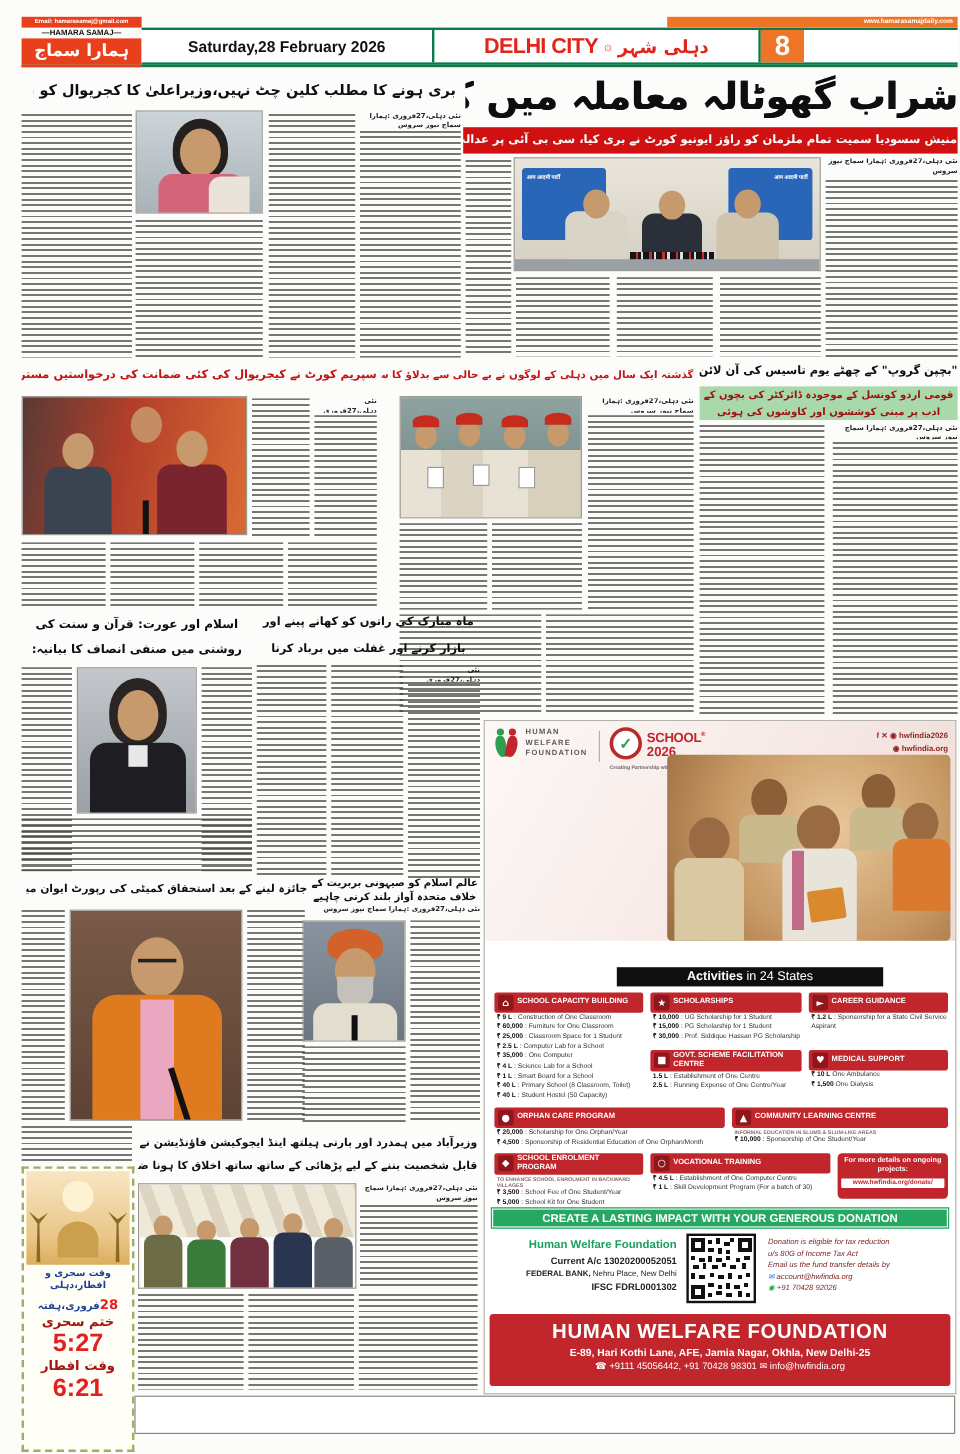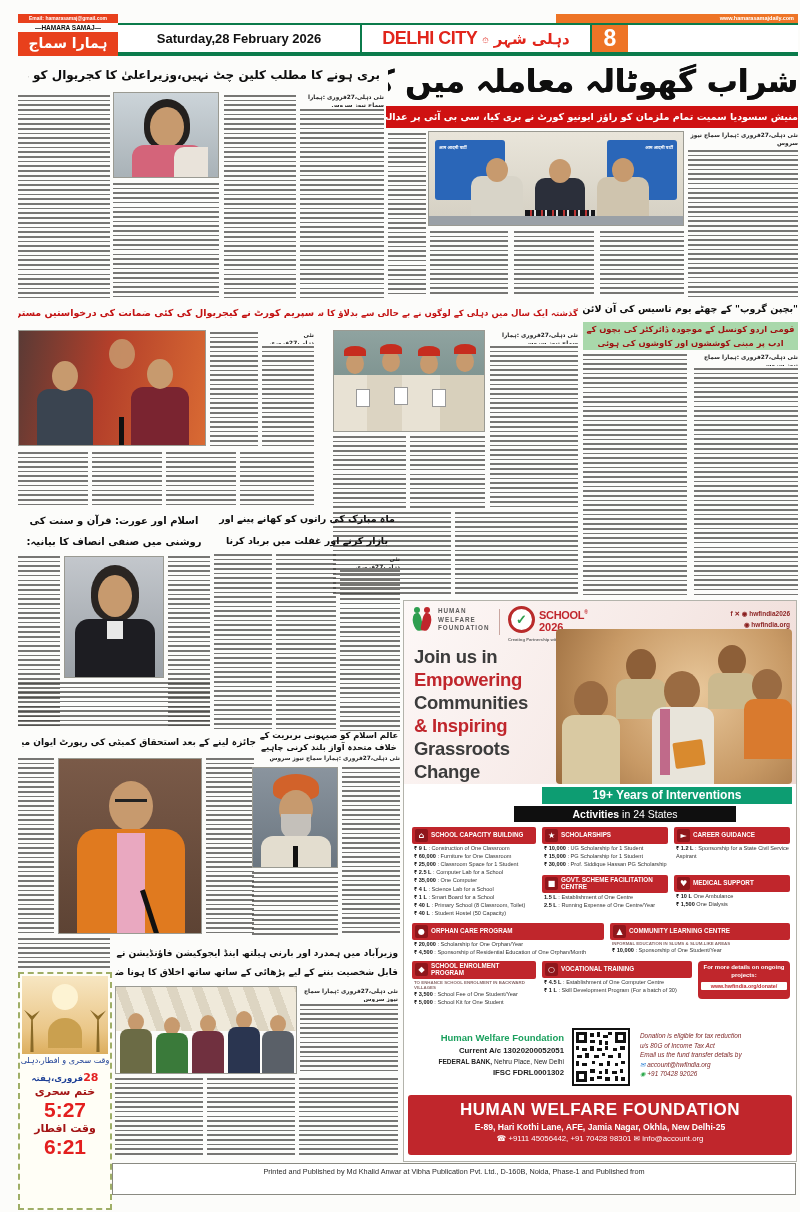--- a/index.html
+++ b/index.html
@@ -12,21 +12,21 @@
 .hd.red{color:#c31313}
 .dl{font-family:"DejaVu Sans",sans-serif;direction:rtl;font-size:5.8px;color:#222;text-align:right;line-height:1.35;overflow:hidden;font-weight:bold}
 .photo{overflow:hidden;border:1px solid #9a9a92}
 .headc{position:absolute;border-radius:50%;background:#c79a6e}
 
 #hrow{left:118px;top:23px;width:680px;height:31px;display:flex;border-top:2px solid #0b7b4b;border-bottom:2px solid #0b7b4b;background:#fff}
 #hrow>div{display:flex;align-items:center;justify-content:center}
 .gsep{border-right:2px solid #0b7b4b}
 
 #ramzan{left:18px;top:972px;width:94px;height:238px;border:2px dashed #9fae67;background:#fffef6;text-align:center}
-#ramzan .t1{color:#1d3f96;font-weight:normal;font-size:8px;line-height:1.25}
+#ramzan .t1{color:#1d3f96;font-weight:bold;font-size:8px;line-height:1.25}
 #ramzan .rtime{color:#e31f1f;font-weight:bold;font-size:21px;font-family:"Liberation Sans",sans-serif;line-height:1.05}
 #ramzan .rlab{color:#a31414;font-weight:bold;font-size:11px;line-height:1.3}
 
 #ad{left:403px;top:600px;width:394px;height:562px;border:1px solid #b3b3ab;background:#fff;position:absolute;overflow:hidden}
 #adhero{left:0;top:0;width:392px;height:183px;background:linear-gradient(120deg,#fdf8f7 0%,#f6e9e6 55%,#eedad5 100%);position:absolute}
 .jl{font-weight:bold;font-size:18.5px;line-height:23px;color:#3c3c3c;letter-spacing:-.3px}
 .jl.red{color:#c0262c}
 .ph{background:#c0262c;color:#fff;font-weight:bold;font-size:6.3px;line-height:1.08;padding:2px 3px;display:flex;align-items:center;gap:3px;border-radius:2px;text-transform:uppercase}
 .ic{width:13px;height:13px;min-width:13px;background:#8f161b;color:#fff;font-size:8px;line-height:13px;text-align:center;border-radius:2px;font-family:"DejaVu Sans",sans-serif}
 .pc{position:absolute}
@@ -44,21 +44,21 @@
 
 <div class="abs" style="left:0;top:0;width:800px;height:57px">
   <div class="abs" style="left:18px;top:14px;width:100px;height:9px;background:#e8401c;color:#fff;font-size:5px;text-align:center;line-height:9px;font-weight:bold">Email: hamarasamaj@gmail.com</div>
   <div class="abs" style="left:18px;top:23px;width:100px;height:9px;font-size:6.5px;font-weight:bold;text-align:center;line-height:9px;color:#111">—HAMARA SAMAJ—</div>
   <div class="abs ur" style="left:18px;top:32px;width:100px;height:22px;background:#e8401c;color:#fff;font-size:14px;font-weight:bold;text-align:center;line-height:22px">ہمارا سماج</div>
   <div class="abs" style="left:556px;top:14px;width:242px;height:9px;background:#ee7426;color:#fff;font-size:5.5px;text-align:right;line-height:9px;padding-right:4px;font-weight:bold">www.hamarasamajdaily.com</div>
   <div id="hrow" class="abs">
     <div class="gsep" style="width:244px;font-weight:bold;font-size:13px;color:#111">
         <span>Saturday,28 February 2026</span>
       </div>
-    <div class="gsep" style="width:230px;gap:5px">
+    <div class="gsep" style="width:272px;gap:5px">
       <span style="color:#e1251b;font-weight:bold;font-size:18px;letter-spacing:-.5px">DELHI CITY</span>
       <span class="ur" style="color:#e1251b;font-size:11px">۞</span>
       <span class="ur" style="color:#e1251b;font-weight:bold;font-size:15px">دہلی شہر</span>
     </div>
     <div style="width:36px;background:#ee7426;color:#fff;font-weight:bold;font-size:23px">8</div>
   </div>
   <i style="left:18px;top:54px;width:780px;height:2px;background:#0b7b4b"></i>
   <i style="left:18px;top:54px;width:100px;height:2px;background:#e8401c"></i>
 </div>
 
@@ -263,44 +263,35 @@
       <span style="line-height:1">
         <span style="font-size:11px;font-weight:bold;color:#c0262c;letter-spacing:-.3px"><span>SCHOOL</span><sup style="font-size:5px">®</sup></span>
         <span style="display:block;font-size:11px;font-weight:bold;color:#c0262c">2026</span>
       </span>
     </div>
     <div style="position:absolute;left:104px;top:36px;font-size:4.2px;color:#666;font-weight:bold">Creating Partnership with the Needy</div>
     <div style="position:absolute;right:6px;top:7px;text-align:right;font-size:6.5px;font-weight:bold;color:#8a1f1f;line-height:1.7">
       <div><span>f</span><span> ✕ </span><span>◉ </span><span>hwfindia2026</span></div>
       <div><span>◉ </span><span>hwfindia.org</span></div>
     </div>
-    <div style="position:absolute;left:10px;top:44px">
-      <div class="jl">Join us in</div>
-      <div class="jl red">Empowering</div>
-      <div class="jl">Communities</div>
-      <div class="jl red">&amp; Inspiring</div>
-      <div class="jl">Grassroots</div>
-      <div class="jl">Change</div>
-    </div>
     <div style="position:absolute;left:152px;top:28px;width:236px;height:155px;background:radial-gradient(circle at 60% 40%,#e8c79a,#c89a66 55%,#9a6b3d);border-radius:4px;overflow:hidden">
       <span class="headc" style="left:18px;top:52px;width:34px;height:38px;background:#9a6b42"></span>
       <i style="left:6px;top:86px;width:58px;height:70px;background:#d9c9a2;border-radius:12px 12px 0 0"></i>
       <span class="headc" style="left:70px;top:20px;width:30px;height:34px;background:#8d5f38"></span>
       <i style="left:60px;top:50px;width:50px;height:40px;background:#cbb98e;border-radius:10px 10px 0 0"></i>
       <span class="headc" style="left:108px;top:42px;width:36px;height:40px;background:#9a6b42"></span>
       <i style="left:96px;top:78px;width:62px;height:78px;background:#e8e4da;border-radius:12px 12px 0 0"></i>
       <i style="left:104px;top:80px;width:10px;height:66px;background:#c06a8a"></i>
       <i style="left:118px;top:112px;width:30px;height:26px;background:#d98a2e;border-radius:2px;transform:rotate(-8deg)"></i>
       <span class="headc" style="left:162px;top:16px;width:28px;height:32px;background:#8d5f38"></span>
       <i style="left:152px;top:44px;width:48px;height:36px;background:#cbb98e;border-radius:10px 10px 0 0"></i>
       <span class="headc" style="left:196px;top:40px;width:30px;height:34px;background:#9a6b42"></span>
       <i style="left:188px;top:70px;width:48px;height:60px;background:#d97a2e;border-radius:10px 10px 0 0"></i>
     </div>
   </div>
-  <div class="gb" style="left:138px;top:186px;width:250px;height:17px;background:#0d9d72;font-size:12px;line-height:17px">19+ Years of Interventions</div>
   <div class="gb" style="left:110px;top:205px;width:222px;height:16px;background:#0f0f0f;font-size:10.5px;line-height:16px;font-weight:normal"><b>Activities</b><span> in 24 States</span></div>
 
   <div class="pc" style="left:8px;top:226px;width:124px">
     <div class="ph">
         <span class="ic">⌂</span>
         <span>SCHOOL CAPACITY BUILDING</span>
       </div>
     <div>
         <div class="pi"><span class="pp">₹ 9 L</span><span class="pd"> : Construction of One Classroom</span></div>
         <div class="pi"><span class="pp">₹ 60,000</span><span class="pd"> : Furniture for One Classroom</span></div>
@@ -392,20 +383,21 @@
     <div>
         <div class="pi"><span class="pp">₹ 4.5 L</span><span class="pd"> : Establishment of One Computer Centre</span></div>
         <div class="pi"><span class="pp">₹ 1 L</span><span class="pd"> : Skill Development Program (For a batch of 30)</span></div>
       </div>
   </div>
   <div class="pc" style="left:294px;top:360px;width:92px;height:38px;background:#c0262c;border-radius:4px;padding:3px;text-align:center">
     <div style="color:#fff;font-size:6px;font-weight:bold;line-height:1.3">For more details on ongoing projects:</div>
     <div style="background:#fff;color:#c0262c;font-size:5.4px;font-weight:bold;margin-top:2px;padding:1px 0;border-radius:1px">www.hwfindia.org/donate/</div>
   </div>
 
+  <div class="gb" style="left:6px;top:406px;width:380px;height:16px;background:#27a862;font-size:9.5px;line-height:16px;border:1px solid #fff;outline:1px solid #27a862"><span>CREATE A LASTING IMPACT WITH YOUR GENEROUS </span><b>DONATION</b></div>
 
   <div style="position:absolute;left:8px;top:430px;width:152px;text-align:right;line-height:1.5">
     <div style="color:#1ba05e;font-weight:bold;font-size:9.5px">Human Welfare Foundation</div>
     <div style="font-weight:bold;font-size:7.8px;color:#222">Current A/c 13020200052051</div>
     <div style="font-size:6.6px;color:#222"><b>FEDERAL BANK,</b><span> Nehru Place, New Delhi</span></div>
     <div style="font-weight:bold;font-size:7.8px;color:#222">IFSC FDRL0001302</div>
   </div>
   <div style="position:absolute;left:168px;top:427px;width:58px;height:58px;border:2px solid #111;background:#fff">
     <svg width="54" height="54" viewBox="0 0 33 33" shape-rendering="crispEdges">
       <rect x="1" y="1" width="7" height="7" fill="#111"></rect>
@@ -457,19 +449,18 @@
     <div class="taxl">Donation is eligible for tax reduction</div>
     <div class="taxl">u/s 80G of Income Tax Act</div>
     <div class="taxl">Email us the fund transfer details by</div>
     <div class="taxl"><span style="color:#2a7fd4">✉ </span><span>account@hwfindia.org</span></div>
     <div class="taxl"><span style="color:#2aa84a">◉ </span><span>+91 70428 92026</span></div>
   </div>
 
   <div style="position:absolute;left:4px;top:494px;width:384px;height:60px;background:#c0262c;border-radius:3px;text-align:center;color:#fff;padding-top:5px">
     <div style="font-size:17px;font-weight:bold;letter-spacing:.5px">HUMAN WELFARE FOUNDATION</div>
     <div style="font-size:8.6px;font-weight:bold;margin-top:2px">E-89, Hari Kothi Lane, AFE, Jamia Nagar, Okhla, New Delhi-25</div>
-    <div style="font-size:7.8px;margin-top:2px"><span>☎ </span><span>+9111 45056442, +91 70428 98301</span><span> ✉ </span><span>info@account.org</span></div>
+    <div style="font-size:7.8px;margin-top:2px"><span>☎ </span><span>+9111 45056442, +91 70428 98301</span><span> ✉ </span><span>info@hwfindia.org</span></div>
   </div>
 </div>
 
 <div class="abs" style="left:112px;top:1163px;width:684px;height:32px;border:1px solid #8a8a82;padding-top:3px;background:#fff">
-  <div class="ftl">Printed and Published by Md Khalid Anwar at Vibha Publication Pvt. Ltd., D-160B, Noida, Phase-1 and Published from</div>
 </div>
 
 </body></html>

